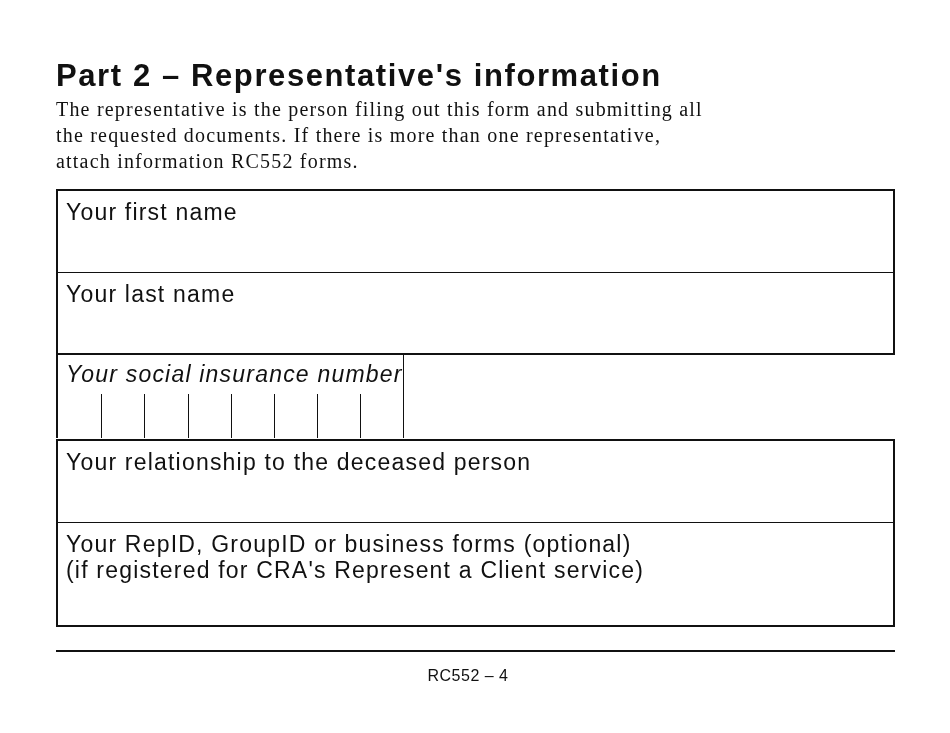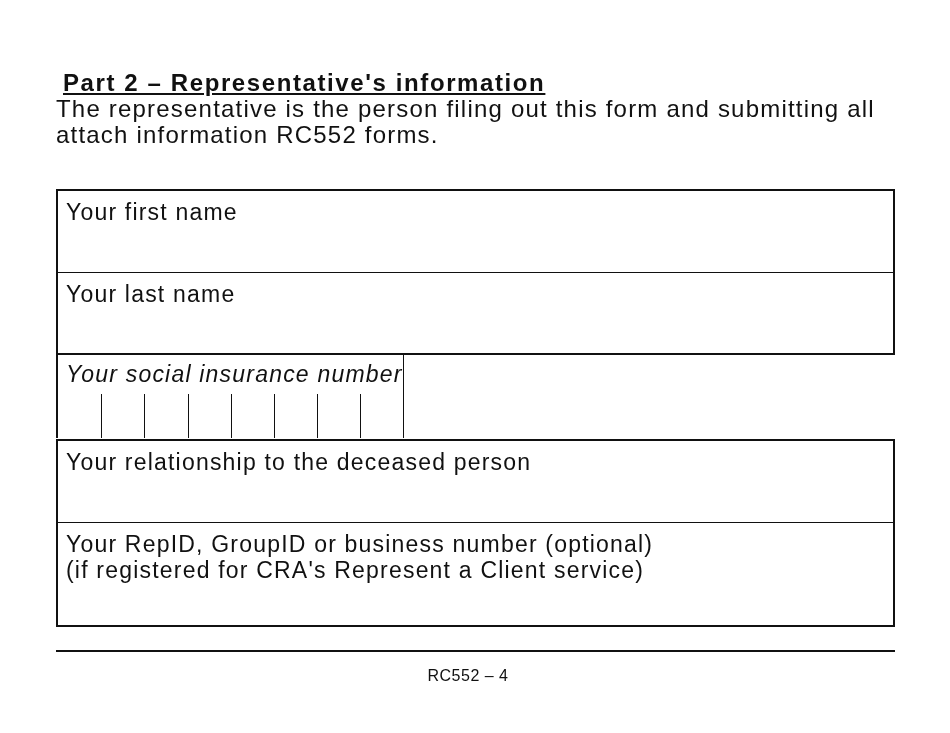--- a/index.html
+++ b/index.html
@@ -2,27 +2,26 @@
 <html><head>
   <meta charset="utf-8">
   <style>
     html, body { margin: 0; padding: 0; background: #ffffff; }
     body {
       width: 950px; height: 733px; position: relative; overflow: hidden;
       font-family: "Liberation Sans", "DejaVu Sans", sans-serif; color: #111111;
     }
     .title {
       position: absolute; left: 56px; top: 60px;
-      font-size: 24px; font-weight: bold; letter-spacing: 1.6px; margin: 7px;
+      font-size: 31px; font-weight: bold; letter-spacing: 1.6px; margin: 0;
       line-height: 32px;
-      text-decoration: underline;
     }
     .intro {
       position: absolute; left: 56px; top: 96px; width: 860px;
-      font-size: 24px; letter-spacing: 1.2px; line-height: 26px;
+      font-size: 20px; letter-spacing: 1.2px; line-height: 26px; font-family: Liberation Serif, serif;
     }
     .intro span { display: block; white-space: nowrap; }
 
     .box {
       position: absolute; left: 56px; width: 835px;
       border: 2px solid #111111; box-sizing: content-box;
     }
     .box1 { top: 189px; }
     .box2 { top: 439px; }
 
@@ -67,20 +66,21 @@
       font-size: 16px; letter-spacing: 0.5px;
     }
   </style>
 </head>
 <body>
 
 <h2 class="title">Part 2 – Representative's information</h2>
 
 <div class="intro">
   <span>The representative is the person filing out this form and submitting all</span>
+  <span>the requested documents. If there is more than one representative,</span>
   <span>attach information RC552 forms.</span>
 </div>
 
 <div class="box box1">
   <div class="row r-first">
     <div class="row-label">Your first name</div>
     <input class="row-input" type="text" value="" style="">
   </div>
   <div class="row r-last">
     <div class="row-label">Your last name</div>
@@ -102,21 +102,21 @@
   </div>
 </div>
 
 <div class="box box2">
   <div class="row r-rel">
     <div class="row-label">Your relationship to the deceased person</div>
     <input class="row-input" type="text" value="" style="">
   </div>
   <div class="row r-rep">
     <div class="row-label">
-      <div>Your RepID, GroupID or business number (optional)</div>
+      <div>Your RepID, GroupID or business forms (optional)</div>
       <div>(if registered for CRA's Represent a Client service)</div>
     </div>
     <input class="row-input" type="text" value="" style="">
   </div>
 </div>
 
 <div class="footer-rule"></div>
 <div class="footer-page">RC552 – 4</div>
 
 </body></html>

